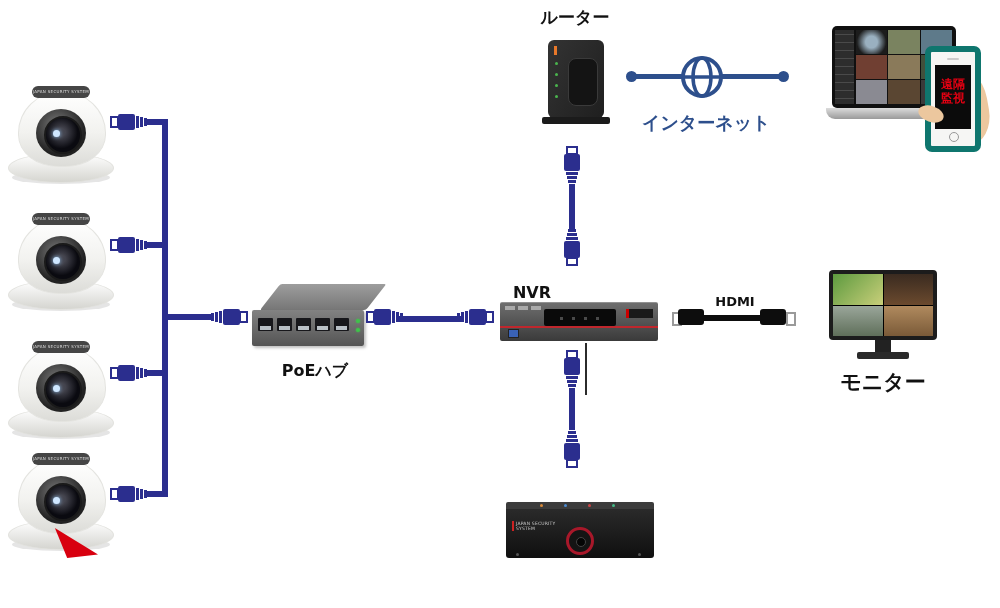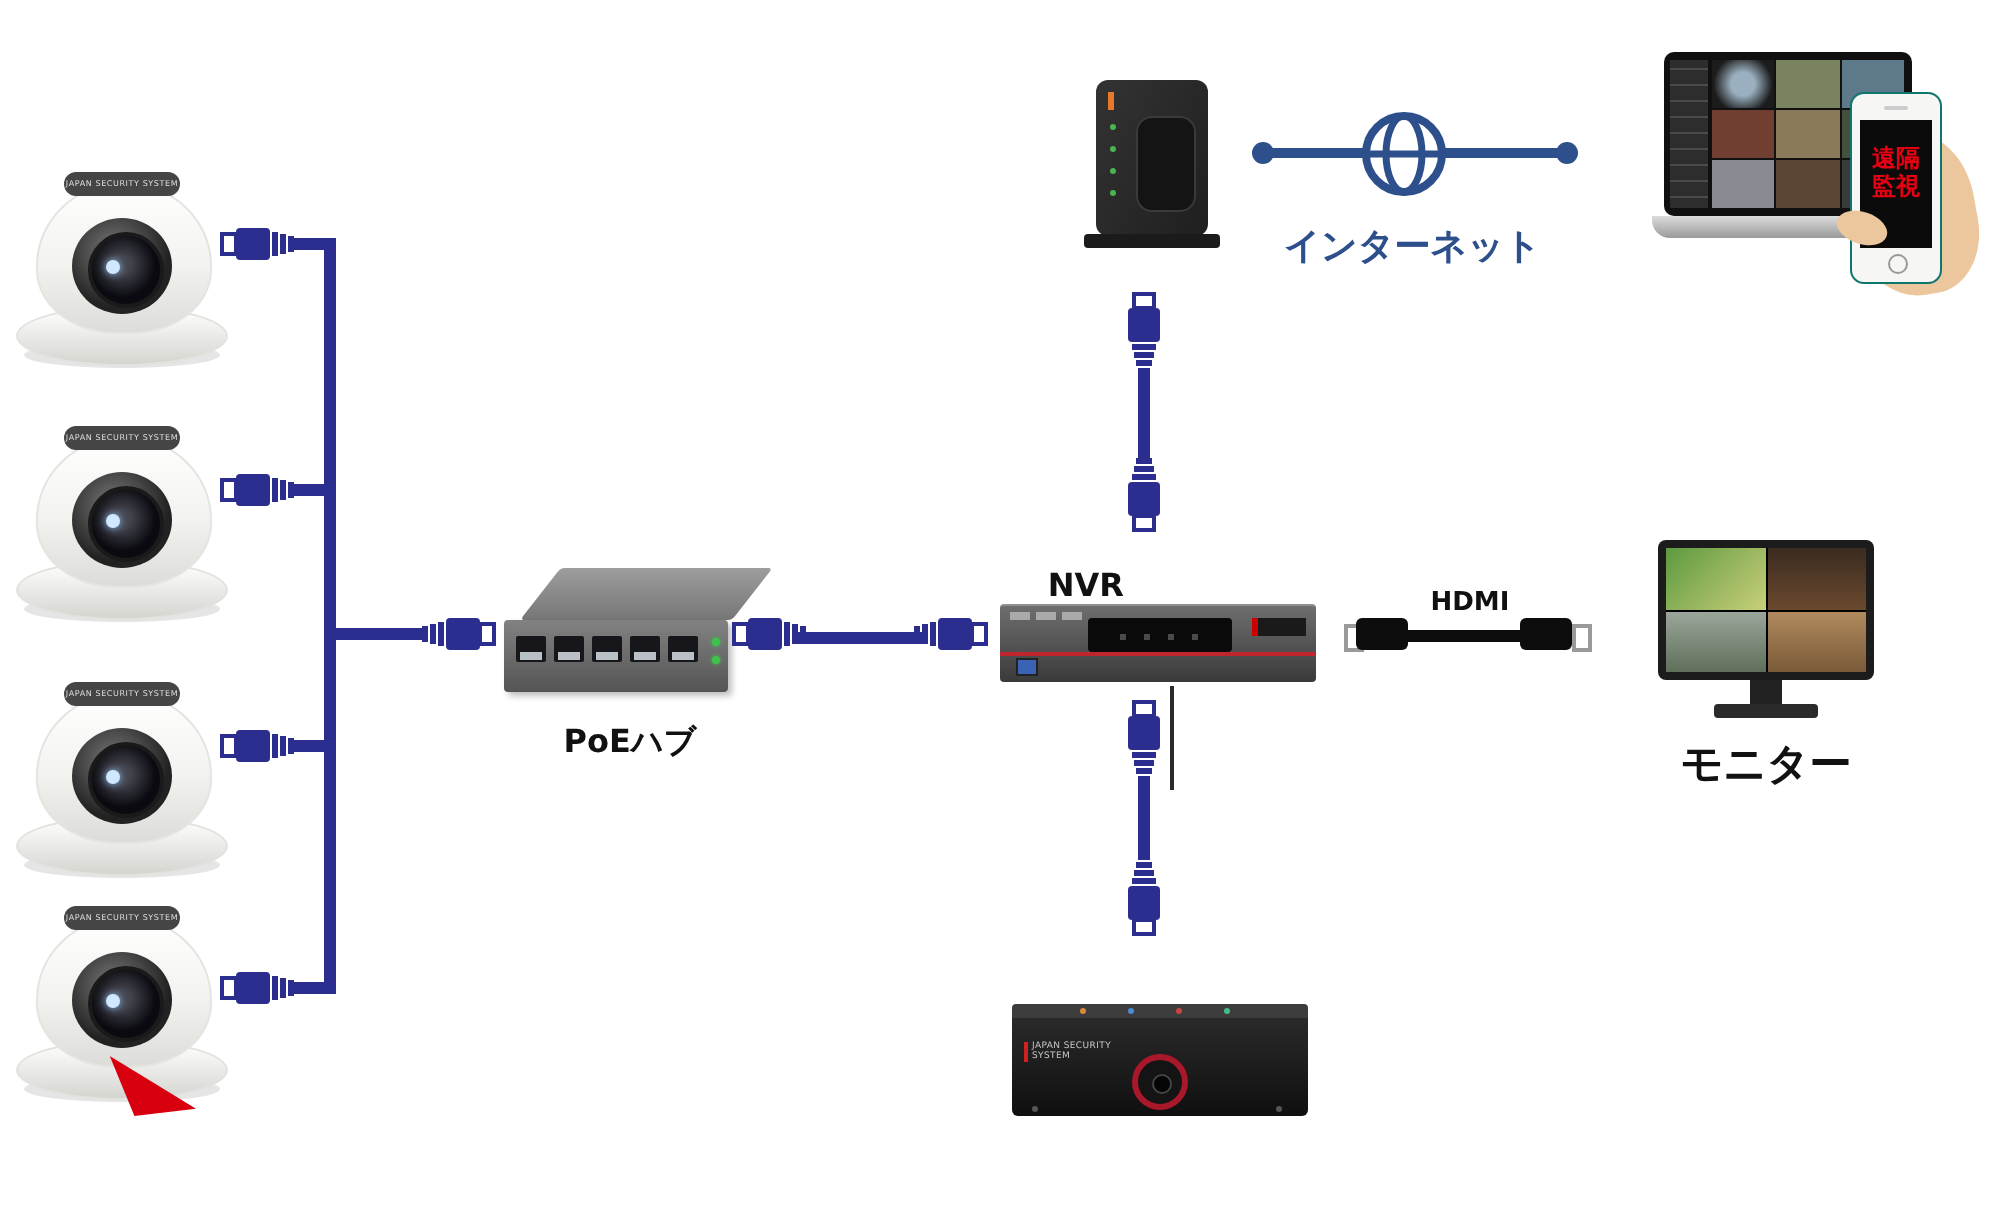--- a/index.html
+++ b/index.html
@@ -96,21 +96,21 @@
   .lt-c:nth-child(6){background:#42503c;}
   .lt-c:nth-child(7){background:#8a8a92;}
   .lt-c:nth-child(8){background:#5a4632;}
   .lt-c:nth-child(9){background:#3a3a3a;}
   .lt-base{position:absolute;left:0;top:82px;width:140px;height:11px;border-radius:0 0 9px 9px;
            background:linear-gradient(#dcdcdc,#9a9a9a);z-index:1;}
   .hand{position:absolute;left:98px;top:40px;width:64px;height:82px;background:#ecc79e;
         border-radius:42% 46% 40% 50%;transform:rotate(-10deg);z-index:0;}
   .thumb{position:absolute;left:92px;top:80px;width:26px;height:16px;background:#ecc79e;border-radius:50%;
          transform:rotate(18deg);z-index:3;}
-  .phone{position:absolute;left:99px;top:20px;width:44px;height:94px;background:#f6f6f4;border:1px solid #0f766e;
+  .phone{position:absolute;left:99px;top:20px;width:44px;height:94px;background:#f6f6f4;border:6px solid #0f766e;
          border-radius:7px;z-index:2;}
   .ph-screen{position:absolute;left:4px;top:13px;width:36px;height:64px;background:#0b0b0b;
              color:#e60012;font-weight:bold;font-size:12px;line-height:14px;text-align:center;padding-top:12px;box-sizing:border-box;}
   .ph-home{position:absolute;left:18px;top:80px;width:8px;height:8px;border:1px solid #999;border-radius:50%;}
   .ph-spk{position:absolute;left:16px;top:6px;width:12px;height:2px;background:#ccc;border-radius:1px;}
 
   
   .hdmi{position:absolute;left:672px;top:306px;width:120px;height:22px;}
   .hdmi-tip{position:absolute;top:6px;width:6px;height:10px;border:2px solid #9a9a9a;background:#fff;}
   .hdmi-body{position:absolute;top:3px;width:26px;height:16px;background:#0d0d0d;border-radius:3px;}
@@ -251,33 +251,34 @@
   <div class="abs" style="left:366px;top:306px;width:128px;height:22px">
     <svg class="plug" style="left:0;top:2px" width="40" height="18" viewBox="0 0 40 18">
         <use href="#plugH"></use>
       </svg>
     <div class="line" style="left:30px;top:10px;width:68px;height:6px"></div>
     <svg class="plug flip-x" style="left:88px;top:2px" width="40" height="18" viewBox="0 0 40 18">
         <use href="#plugH"></use>
       </svg>
   </div>
 
-  <div class="lbl" style="left:502px;top:283px;width:60px;font-size:16px;text-align:right">NVR</div>
+  <div class="lbl" style="left:502px;top:283px;width:60px;font-size:16px;text-align:center">NVR</div>
   <div class="nvr">
     <div class="nvr-body"></div>
     <div class="nvr-stripe"></div>
     <div class="nvr-display">
         <div class="nvr-dots"></div>
       </div>
     <div class="nvr-btns"></div>
     <div class="nvr-usb"></div>
     <div class="nvr-brand"></div>
   </div>
   <div class="antenna"></div>
 
+  <div class="lbl" style="left:513px;top:6px;width:124px;font-size:17px">ルーター</div>
   <div class="router">
     <div class="router-body"></div>
     <div class="router-orange"></div>
     <div class="router-led" style="top:24px"></div>
     <div class="router-led" style="top:35px"></div>
     <div class="router-led" style="top:46px"></div>
     <div class="router-led" style="top:57px"></div>
     <div class="router-panel"></div>
     <div class="router-foot"></div>
   </div>

